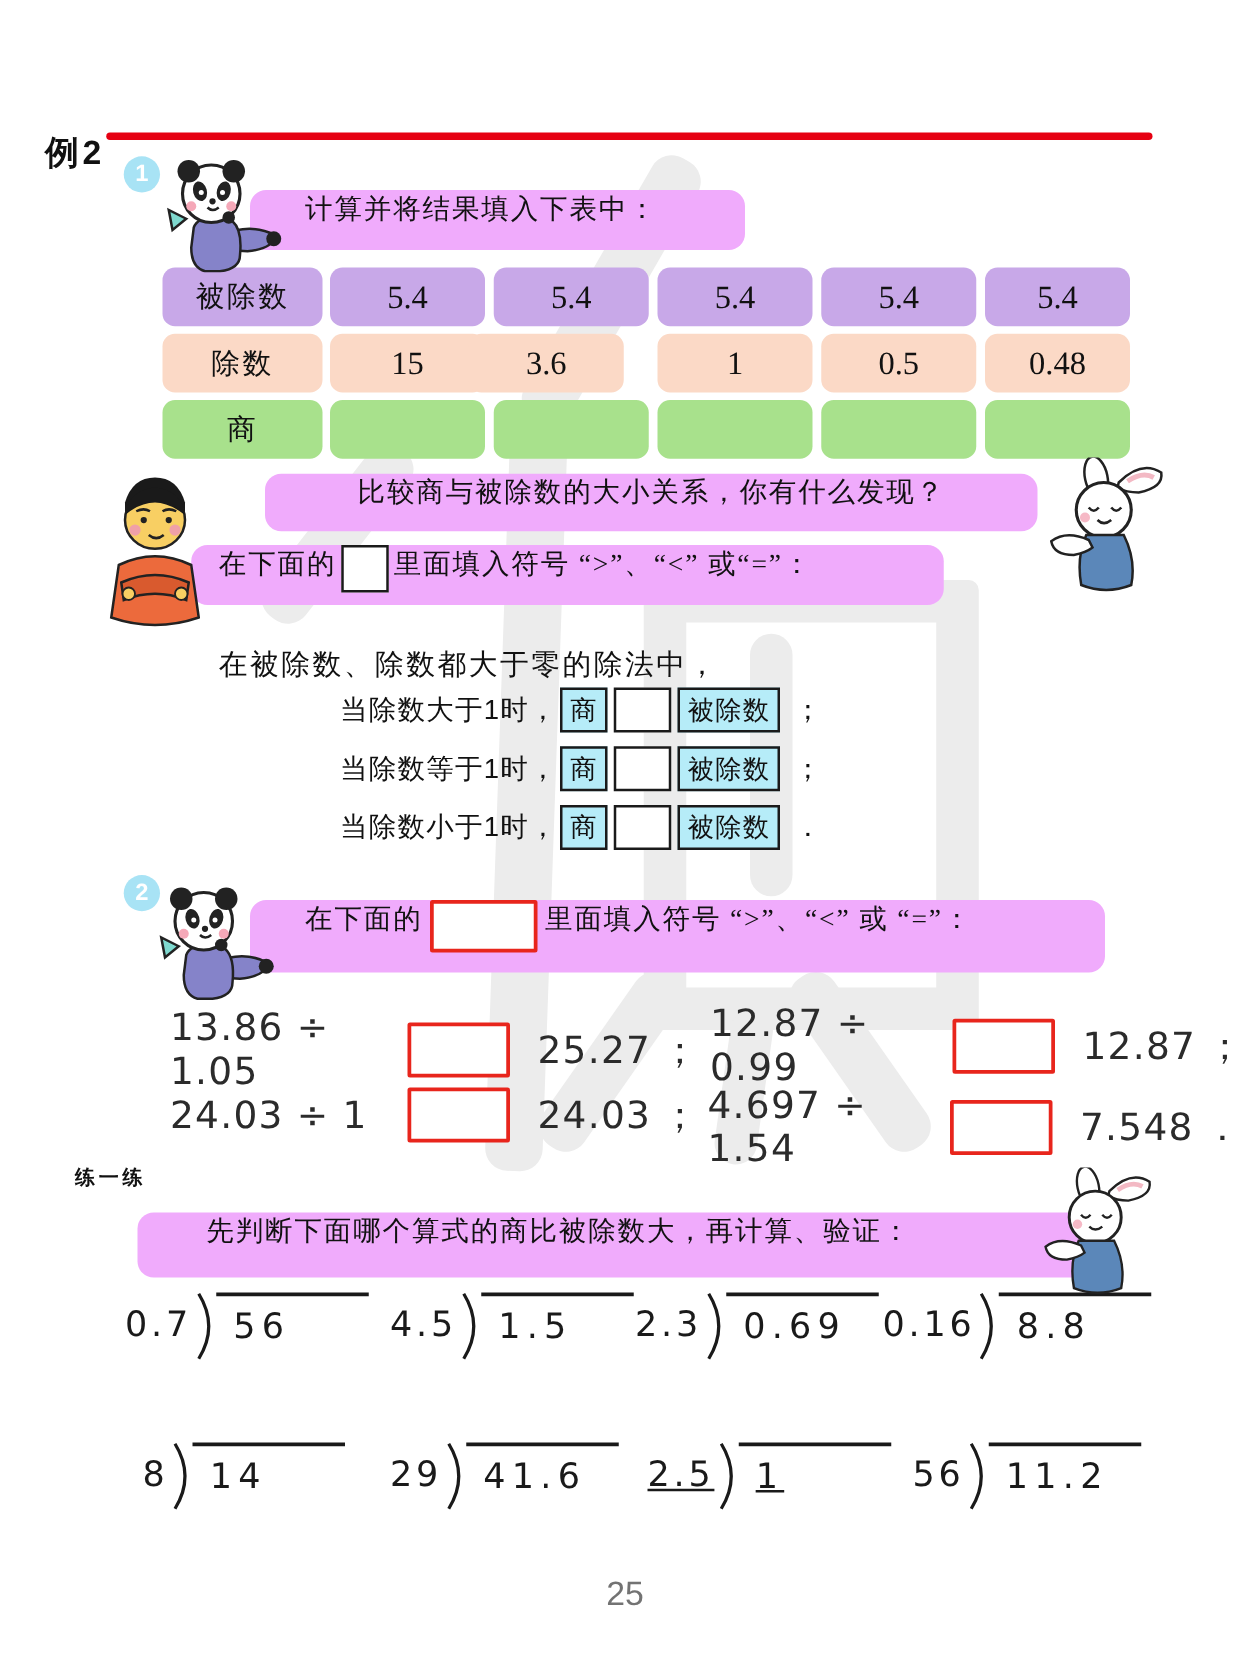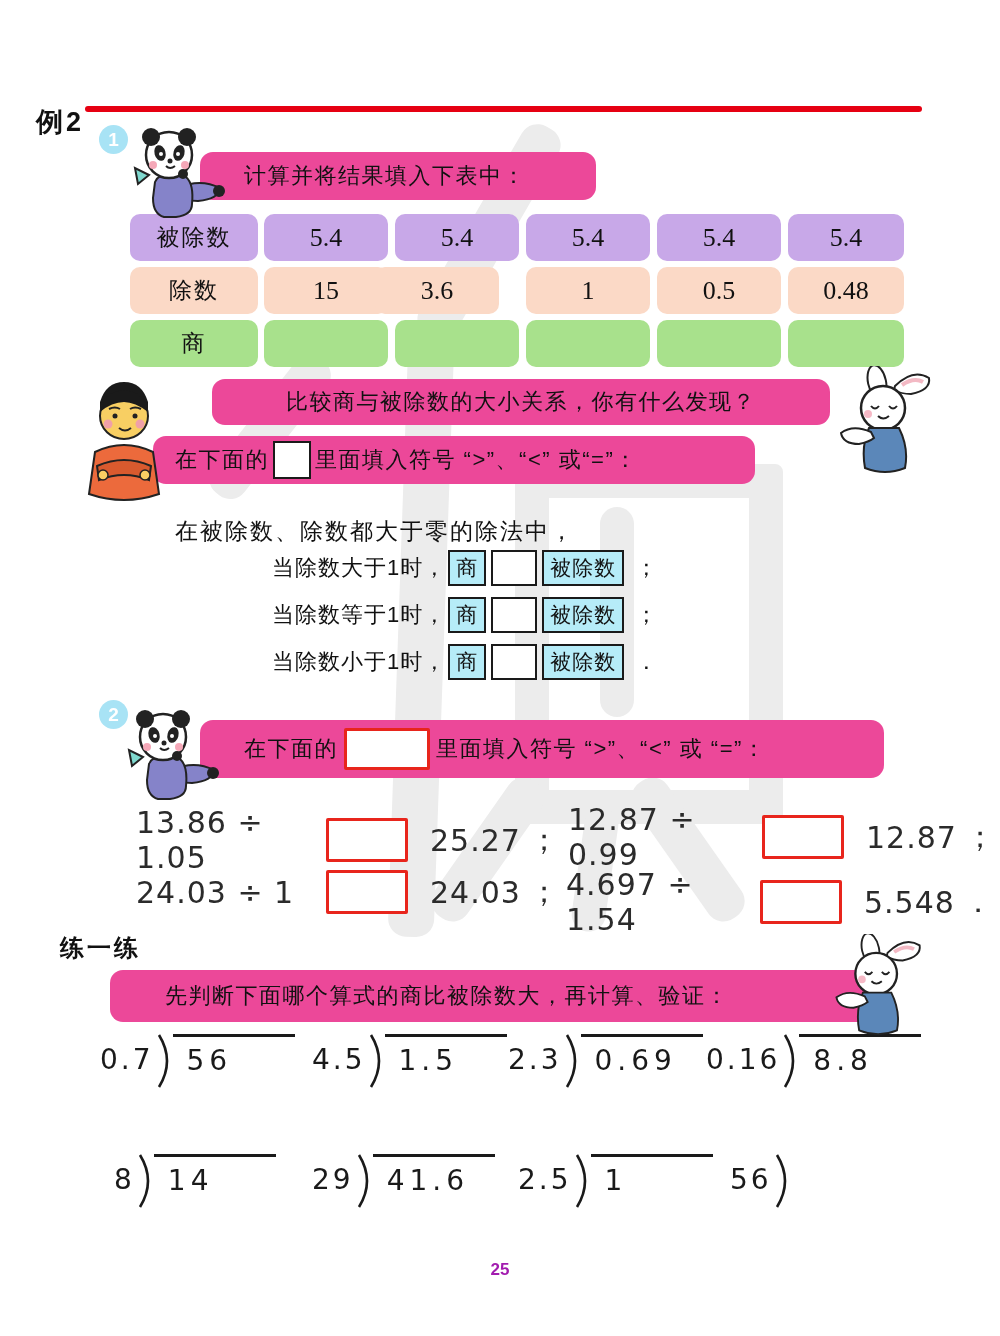--- a/index.html
+++ b/index.html
@@ -10,21 +10,21 @@
   .abs{position:absolute;}
   
   .wm{position:absolute; background:#ececec; border-radius:18px; z-index:0;}
   .wm-box{position:absolute; border:34px solid #ececec; border-radius:8px; background:transparent; z-index:0;}
   
   .red-line{left:85px; top:94px; width:837px; height:6px; background:#e60012; border-radius:3px; z-index:2;}
   .example-label{left:36px; top:92px; font-size:27px; font-weight:bold; letter-spacing:3px; z-index:2;}
   .badge{width:29px; height:29px; border-radius:50%; background:#a8e3f5; color:#ffffff;
     font-size:19px; font-weight:bold; text-align:center; line-height:29px; z-index:3;}
   
-  .banner{background:#ec4899; border-radius:13px; display:flex; align-items:center; z-index:1; font-size:22px; letter-spacing:1.5px;}
+  .banner{background:#f0abfc; border-radius:13px; display:flex; z-index:1; font-size:22px; letter-spacing:1.5px;font-family:Liberation Serif, serif;}
   .banner .txt{white-space:nowrap;}
   
   .cell{position:absolute; height:47px; border-radius:10px; display:flex; align-items:center; justify-content:center; z-index:2;}
   .cell.purple{background:#c8a8e8;}
   .cell.peach{background:#fbd9c6;}
   .cell.green{background:#a8e18c;}
   .cell .num{font-family:"Liberation Serif", serif; font-size:26px;}
   .cell .lab{font-size:23px; letter-spacing:2px;}
   
   .intro-line{left:175px; top:504px; font-size:23px; letter-spacing:2px; z-index:2;}
@@ -38,28 +38,28 @@
   .slot-red.inline{width:80px; height:36px; margin:0 6px;}
   
   .cmp{position:absolute; display:flex; align-items:center; font-size:30px; letter-spacing:1px;
        font-family:"DejaVu Sans", sans-serif; color:#2b2b2b; z-index:2;}
   .cmp .expr{display:inline-block;}
   .cmp .expr.w1{width:182px;}
   .cmp .expr.w2{width:186px;}
   .cmp .slot-red{width:76px; height:38px; margin:0 22px 0 8px;}
   .cmp .tail{margin-left:8px;}
   
-  .practice-title{left:60px; top:920px; font-size:24px; font-weight:bold; letter-spacing:3px; z-index:2;text-align:right;}
+  .practice-title{left:60px; top:920px; font-size:16px; font-weight:bold; letter-spacing:3px; z-index:2;text-align:right;}
   .dp{position:absolute; display:flex; align-items:flex-start; font-family:"DejaVu Sans", sans-serif;
       font-size:28px; color:#1a1a1a; z-index:2;}
   .dp .dvr{padding-top:9px; letter-spacing:3px; white-space:nowrap;}
   .dp svg{display:block; margin:0 -3px 0 2px;}
   .dp .dvd{border-top:3px solid #1a1a1a; min-width:100px; padding:7px 8px 12px 14px; letter-spacing:5px; white-space:nowrap;}
   
-  .page-num{left:0; right:0; top:1248px; text-align:center; font-size:17px; color:#a21caf; z-index:2;font-weight:bold;}
+  .page-num{left:0; right:0; top:1248px; text-align:center; font-size:27px; color:#737373; z-index:2;}
   .illus{z-index:3;}
 </style>
 </head>
 <body>
 
 <div id="page">
 
   <div>
     <div class="wm" style="left:468px; top:100px; width:42px; height:240px; transform:rotate(30deg);"></div>
     <div class="wm" style="left:250px; top:330px; width:40px; height:170px; transform:rotate(38deg);"></div>
@@ -261,21 +261,21 @@
   </div>
   <div class="cmp" style="left:136px; top:858px;">
     <span class="expr w1">24.03 ÷ 1</span>
     <span class="slot-red"></span>
     <span>24.03</span>
     <span class="tail">；</span>
   </div>
   <div class="cmp" style="left:566px; top:855px;">
     <span class="expr w2">4.697 ÷ 1.54</span>
     <span class="slot-red"></span>
-    <span>5.548</span>
+    <span>7.548</span>
     <span class="tail">．</span>
   </div>
 
   <div class="abs practice-title">练一练</div>
 
   <div class="abs banner" style="left:110px; top:958px; width:712px; height:52px; padding-left:55px;">
     <span class="txt">先判断下面哪个算式的商比被除数大，再计算、验证：</span>
   </div>
 
   <svg class="abs illus" style="left:828px; top:922px;" width="102" height="104" viewBox="0 0 102 110">
@@ -327,29 +327,30 @@
       </svg>
     <span class="dvd">14</span>
   </div>
   <div class="dp" style="left:312px; top:1142px;">
     <span class="dvr">29</span>
     <svg width="20" height="54" viewBox="0 0 20 54">
         <path d="M3 1 Q19 27 3 53" stroke="#1a1a1a" stroke-width="2.6" fill="none"></path>
       </svg>
     <span class="dvd">41.6</span>
   </div>
-  <div class="dp" style="left:518px; top:1142px;">
+  <div class="dp" style="left:518px; top:1142px;text-decoration:underline;">
     <span class="dvr">2.5</span>
     <svg width="20" height="54" viewBox="0 0 20 54">
         <path d="M3 1 Q19 27 3 53" stroke="#1a1a1a" stroke-width="2.6" fill="none"></path>
       </svg>
     <span class="dvd">1</span>
   </div>
   <div class="dp" style="left:730px; top:1142px;">
     <span class="dvr">56</span>
     <svg width="20" height="54" viewBox="0 0 20 54">
         <path d="M3 1 Q19 27 3 53" stroke="#1a1a1a" stroke-width="2.6" fill="none"></path>
       </svg>
+    <span class="dvd">11.2</span>
   </div>
 
   <div class="abs page-num">25</div>
 
 </div>
 
 </body></html>

